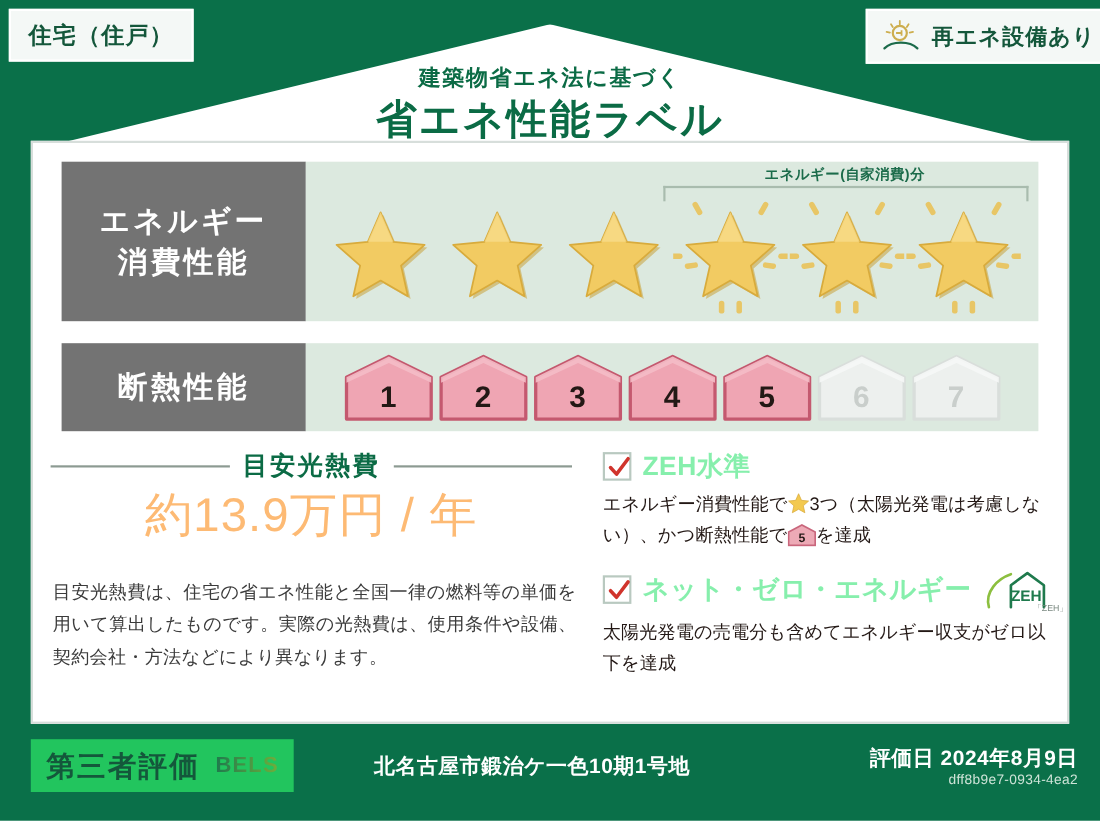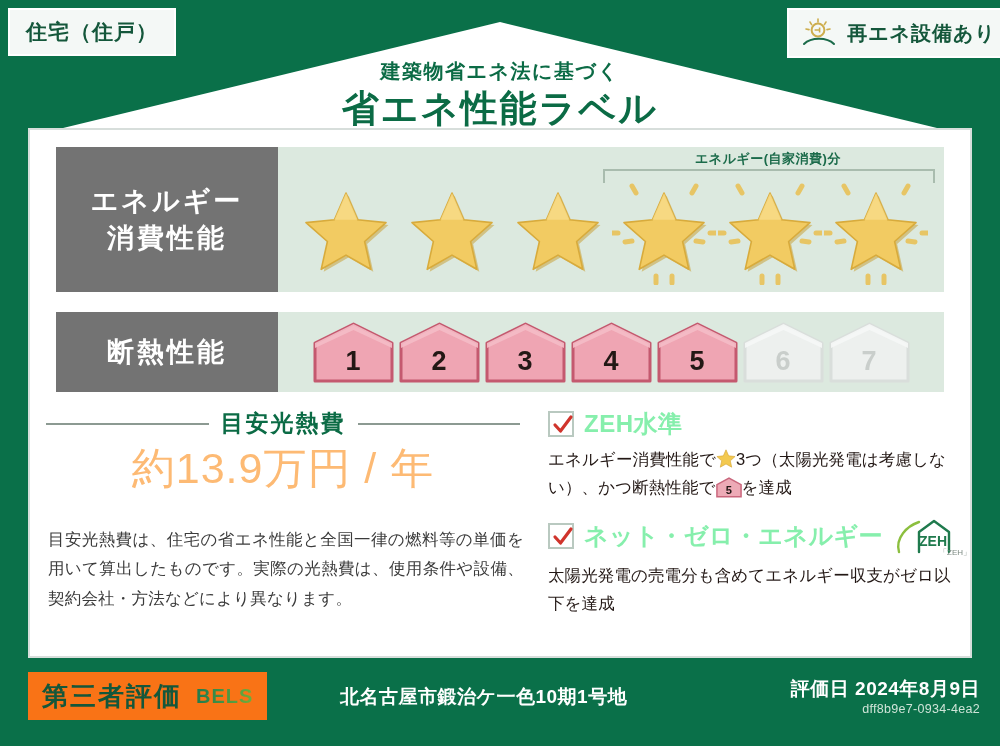--- a/index.html
+++ b/index.html
@@ -151,21 +151,21 @@
   .zeh-desc{
     color:#231815;font-size:16.5px;line-height:1.72;margin-top:5px;letter-spacing:.1px;
   }
   .inline-star{display:inline-block;vertical-align:-3px;width:20px;height:19px;}
   .inline-house{display:inline-block;vertical-align:-5px;width:26px;height:21px;position:relative;}
 
   
   .footer{position:absolute;left:0;top:658px;width:1000px;height:88px;}
   .bels-box{
     position:absolute;left:28px;top:14px;
-    background:#f97316;padding:7px 14px 6px 14px;
+    background:#22c55e;padding:7px 14px 6px 14px;
     display:flex;align-items:center;gap:14px;box-sizing:border-box;
   }
   .bels-jp{color:#14573b;font-weight:bold;font-size:26px;letter-spacing:2px;}
   .bels-en{
     font-weight:bold;font-size:20px;letter-spacing:1px;
     background:linear-gradient(90deg,#1f7a4d 0%,#6fae3c 100%);
     -webkit-background-clip:text;background-clip:text;color:#3d8f46;
     -webkit-text-fill-color:transparent;
   }
   .addr{

